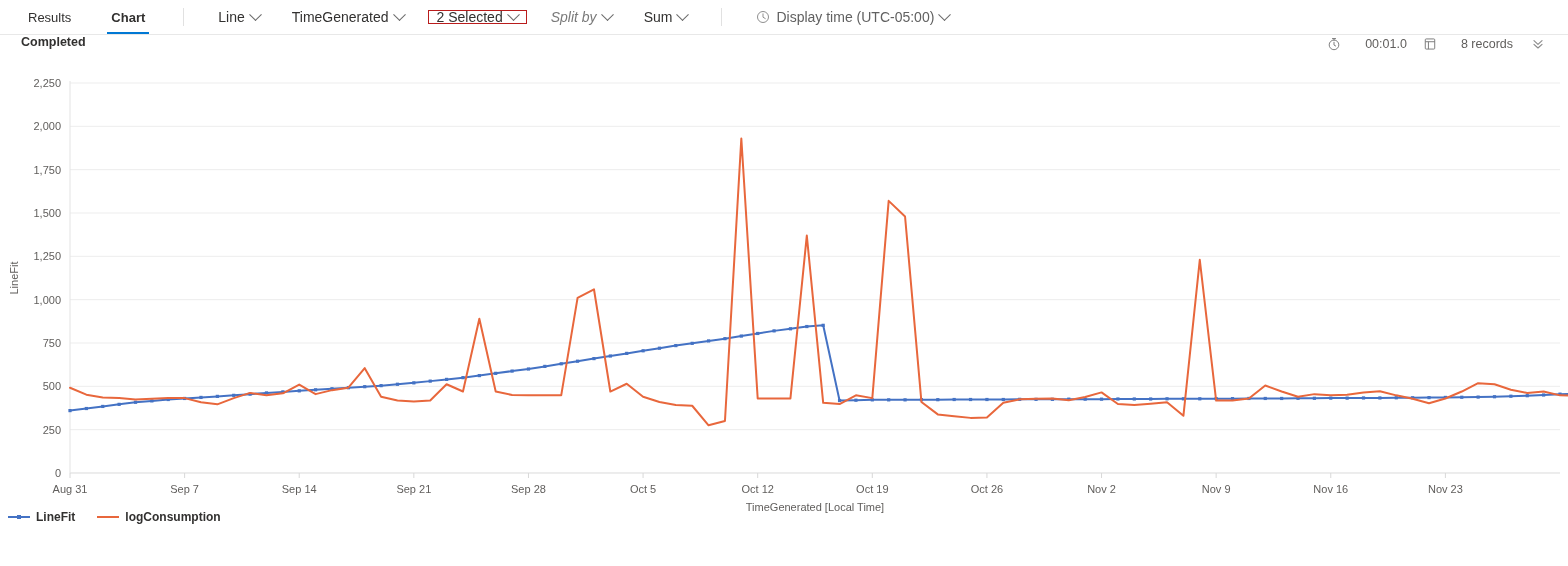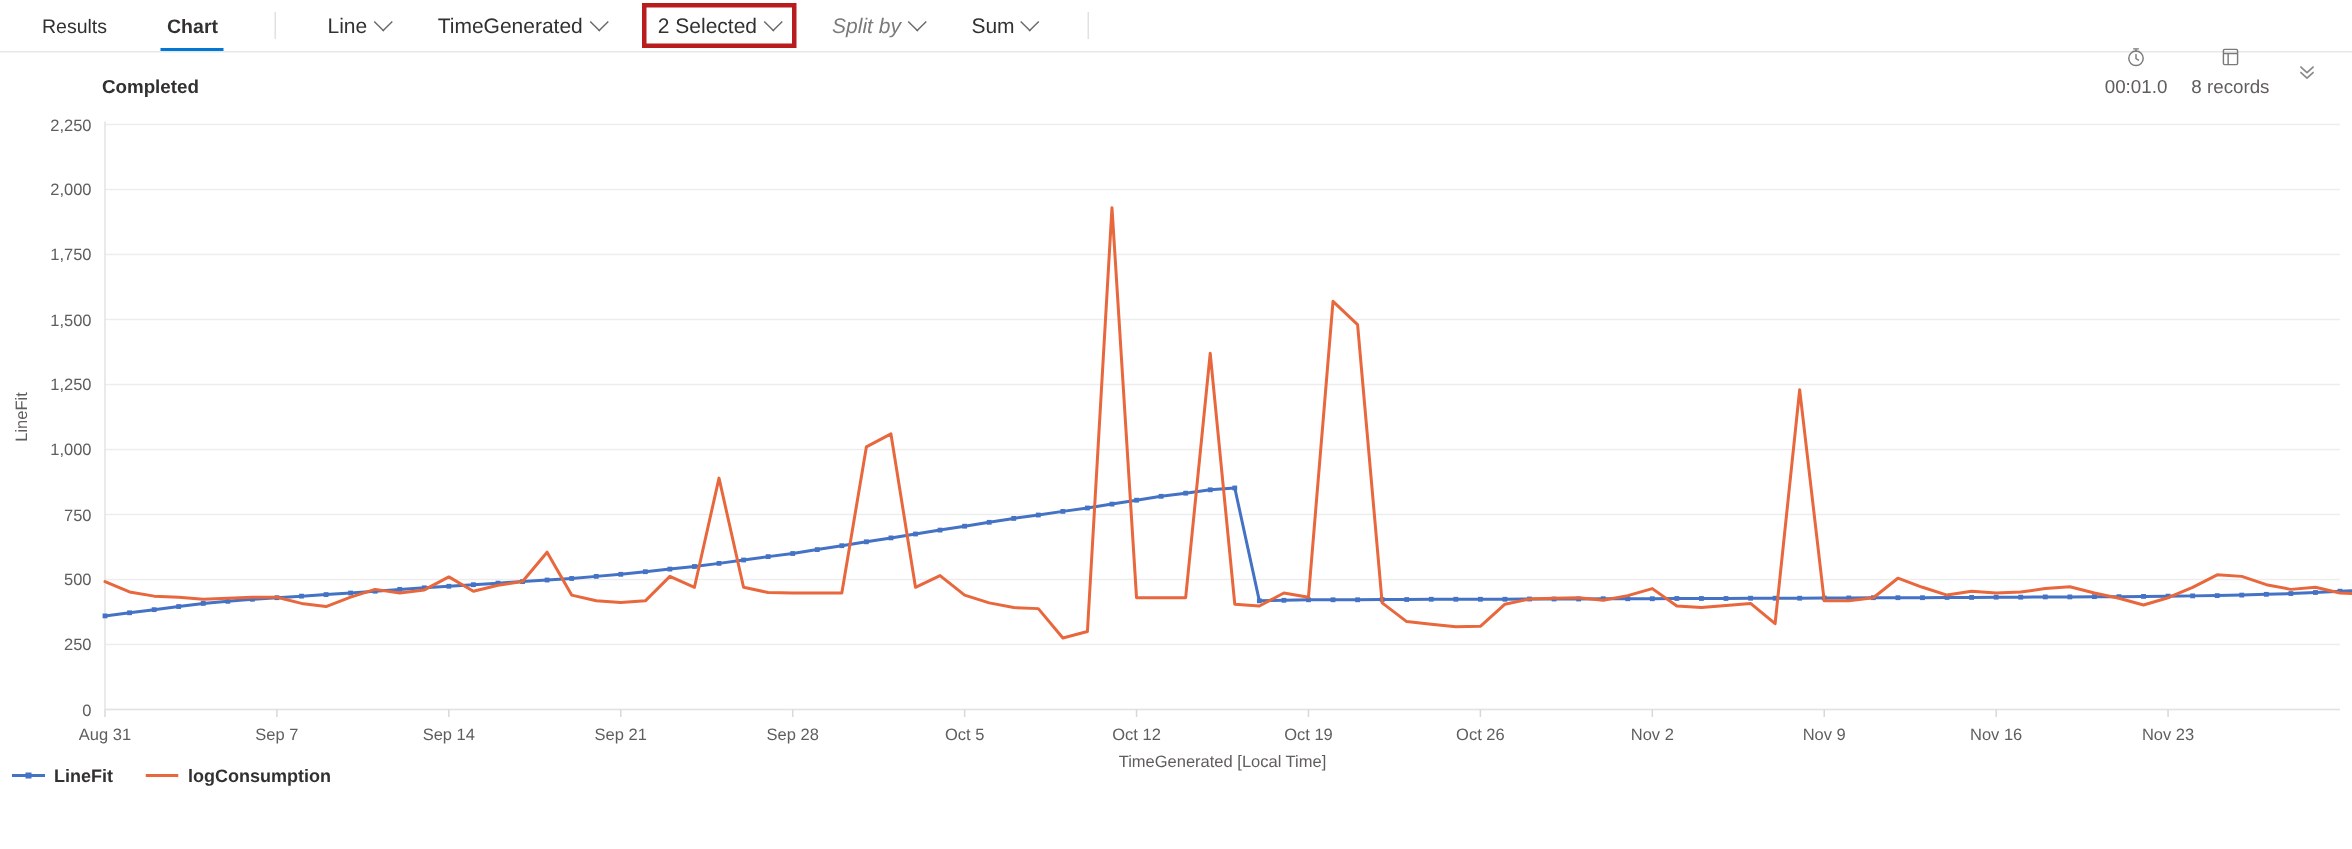--- a/index.html
+++ b/index.html
@@ -49,53 +49,52 @@
     gap: 6px;
     padding: 0 8px;
     height: 24px;
     align-self: center;
     cursor: pointer;
     white-space: nowrap;
     color: #323130;
     font-size: 14px;
   }
   .tbitem.boxed {
-    border: 3px solid #b91c1c;
-    height: 30px;
+    border: 1px solid #b91c1c;
+    height: 14px;
     padding: 0 8px;
     background: #fff;
   }
   .tbitem.muted { color: #7a7a7a; font-style: italic; text-align: center; }
   .tbitem.grey  { color: #616161; }
   .chev {
     display: inline-block;
     width: 9px; height: 9px;
     border-right: 1.3px solid #6b6b6b;
     border-bottom: 1.3px solid #6b6b6b;
     transform: rotate(45deg) translate(-2px,-2px);
     flex: 0 0 auto;
   }
   .clock-icon { width: 14px; height: 14px; flex: 0 0 auto; color:#8a8a8a; }
 
   
   .statusbar {
     height: 30px;
     display: flex;
-    align-items: flex-end;
+    align-items: flex-start;
     padding: 0 21px;
     font-size: 12.5px;
-    margin-left: 47px;
   }
   .status-left { font-weight: 700; font-size: 12.5px; color: #323130; }
   .status-right {
     margin-left: auto;
     display: flex; align-items: center; gap: 16px;
     color: #605e5c;
   }
-  .stat { display: flex; align-items: center; gap: 6px; flex-direction: column; }
+  .stat { display: flex; align-items: center; gap: 24px; }
   .stat svg { color: #7a7a7a; }
   .dblchev {
     cursor: pointer;
     width: 18px; height: 18px;
     display: flex; align-items: center; justify-content: center;
     color: #8a8a8a;
   }
 
   
   .chart-wrap {
@@ -148,20 +147,28 @@
     <span class="chev"></span>
   </div>
 
   <div class="tbitem">
     <span>Sum</span>
     <span class="chev"></span>
   </div>
 
   <div class="tbsep"></div>
 
+  <div class="tbitem grey">
+    <svg class="clock-icon" viewBox="0 0 16 16" fill="none" stroke="currentColor" stroke-width="1.1">
+      <circle cx="8" cy="8" r="6.3"></circle>
+        <path d="M8 4.4V8.2l2.6 1.6" stroke-linecap="round"></path>
+    </svg>
+    <span>Display time (UTC-05:00)</span>
+    <span class="chev"></span>
+  </div>
 </div>
 
 <div class="statusbar">
   <div class="status-left">Completed</div>
   <div class="status-right">
     <div class="stat">
       <svg width="14" height="14" viewBox="0 0 16 16" fill="none" stroke="currentColor" stroke-width="1.1">
         <circle cx="8" cy="9" r="5.5"></circle>
           <path d="M8 6v3.2l1.9 1.1" stroke-linecap="round"></path>
         <path d="M6.2 1.8h3.6M8 1.8v1.7" stroke-linecap="round"></path>

